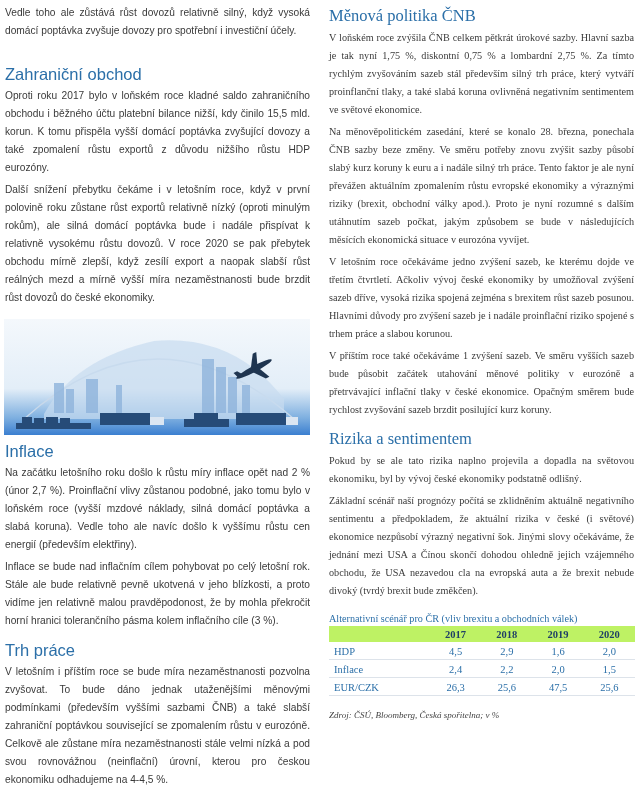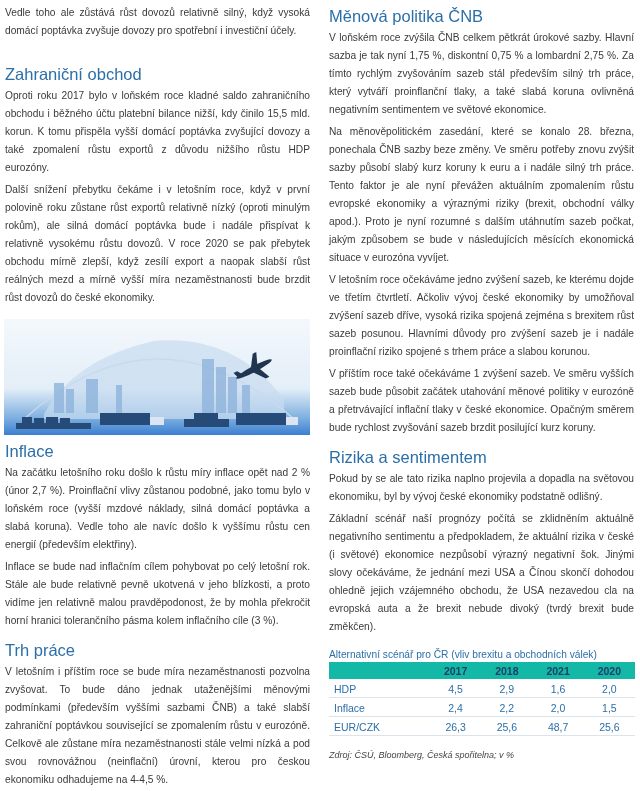--- a/index.html
+++ b/index.html
@@ -2,36 +2,36 @@
 <html><head>
 <meta charset="utf-8">
 <style>
   html, body { margin: 0; padding: 0; background: #ffffff; }
   body {
     width: 640px; height: 791px; overflow: hidden; position: relative;
     font-family: "Liberation Sans", sans-serif; color: #333333;
   }
   .col { position: absolute; top: 0; }
   .col-left { left: 5px; width: 305px; }
-  .col-right { left: 329px; width: 305px; }
+  .col-right { left: 329px; width: 305px; font-family: Liberation Serif, serif; }
   p {
     margin: 0 0 4px 0; font-size: 10.2px; line-height: 18px;
     text-align: justify; color: #3a3a3a;
   }
   h2 {
     margin: 0; font-weight: normal; color: #2b6fa8;
     font-size: 16.5px; line-height: 20px;
   }
   .hero {
     position: relative; width: 306px; height: 116px; margin: 12px 0 6px -1px;
     overflow: hidden; background: linear-gradient(#f4f8fc, #e3eef8 60%, #7fb0e0 85%, #3b7fd0 100%);
   }
   .hero svg { position: absolute; left: 0; top: 0; width: 100%; height: 100%; }
   table.alt { border-collapse: collapse; width: 306px; font-size: 10.5px; color: #2b6fa8; }
-  table.alt th { background: #14b8a6; font-weight: bold; color: #1f3f66; padding: 3px 0 2px 0; text-align: center; }
+  table.alt th { background: #bef264; font-weight: bold; color: #1f3f66; padding: 3px 0 2px 0; text-align: center; }
   table.alt td { padding: 4px 0 2px 0; border-bottom: 1.5px solid #dde3ea; text-align: center; }
   table.alt td.rowlabel { text-align: left; padding-left: 5px; }
   .caption-title { color: #2b6fa8; font-size: 10.2px; line-height: 13px; margin: 0 0 1px 0; white-space: nowrap; }
   .source { font-size: 9px; font-style: italic; color: #444; margin-top: 14px; }
 </style>
 </head>
 <body>
 
 <div class="col col-left">
   <p style="margin-top:4px">Vedle toho ale zůstává růst dovozů relativně silný, když vysoká domácí poptávka zvyšuje dovozy pro spotřební i investiční účely.</p>
@@ -101,21 +101,21 @@
   <p>Základní scénář naší prognózy počítá se zklidněním aktuálně negativního sentimentu a předpokladem, že aktuální rizika v české (i světové) ekonomice nezpůsobí výrazný negativní šok. Jinými slovy očekáváme, že jednání mezi USA a Čínou skončí dohodou ohledně jejich vzájemného obchodu, že USA nezavedou cla na evropská auta a že brexit nebude divoký (tvrdý brexit bude změkčen).</p>
 
   <div style="margin-top:12px">
     <div class="caption-title">Alternativní scénář pro ČR (vliv brexitu a obchodních válek)</div>
     <table class="alt">
       <thead>
         <tr>
           <th style="width:33%"></th>
           <th>2017</th>
           <th>2018</th>
-          <th>2021</th>
+          <th>2019</th>
           <th>2020</th>
         </tr>
       </thead>
       <tbody>
         <tr>
           <td class="rowlabel">HDP</td>
           <td>4,5</td>
           <td>2,9</td>
           <td>1,6</td>
           <td>2,0</td>
@@ -124,20 +124,20 @@
           <td class="rowlabel">Inflace</td>
           <td>2,4</td>
           <td>2,2</td>
           <td>2,0</td>
           <td>1,5</td>
         </tr>
         <tr>
           <td class="rowlabel">EUR/CZK</td>
           <td>26,3</td>
           <td>25,6</td>
-          <td>48,7</td>
+          <td>47,5</td>
           <td>25,6</td>
         </tr>
       </tbody>
     </table>
     <div class="source">Zdroj: ČSÚ, Bloomberg, Česká spořitelna; v %</div>
   </div>
 </div>
 
 </body></html>

